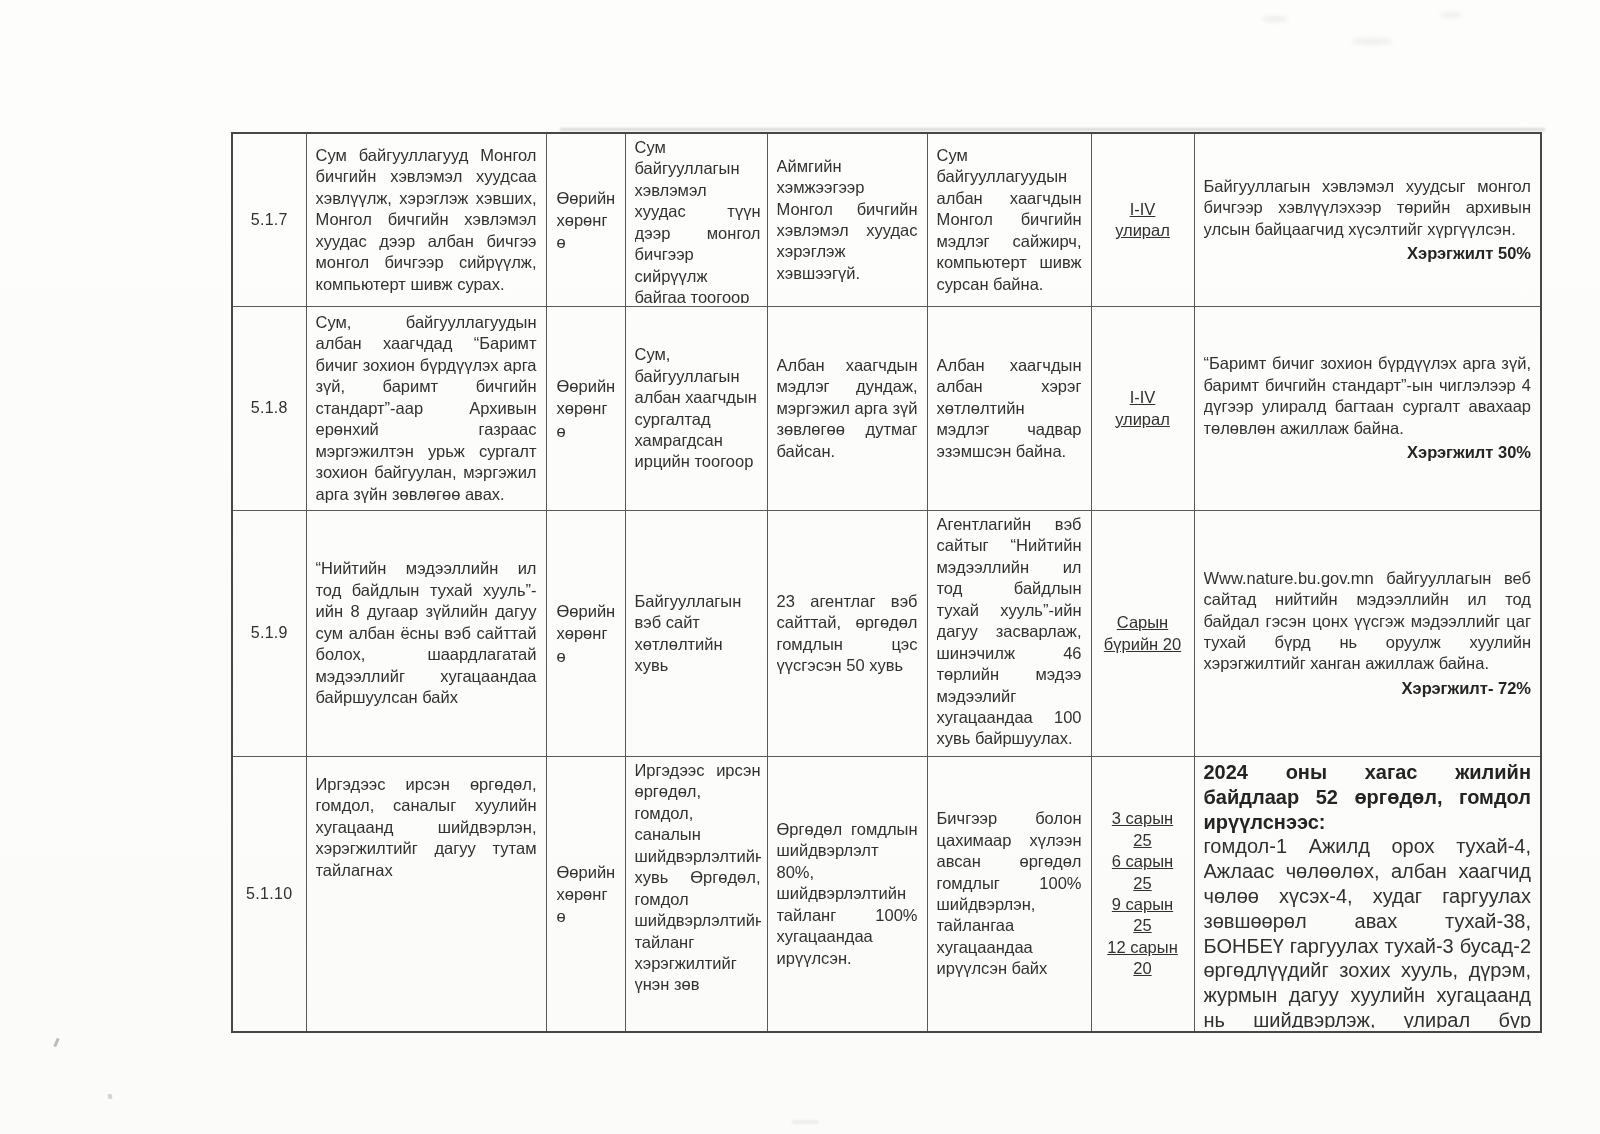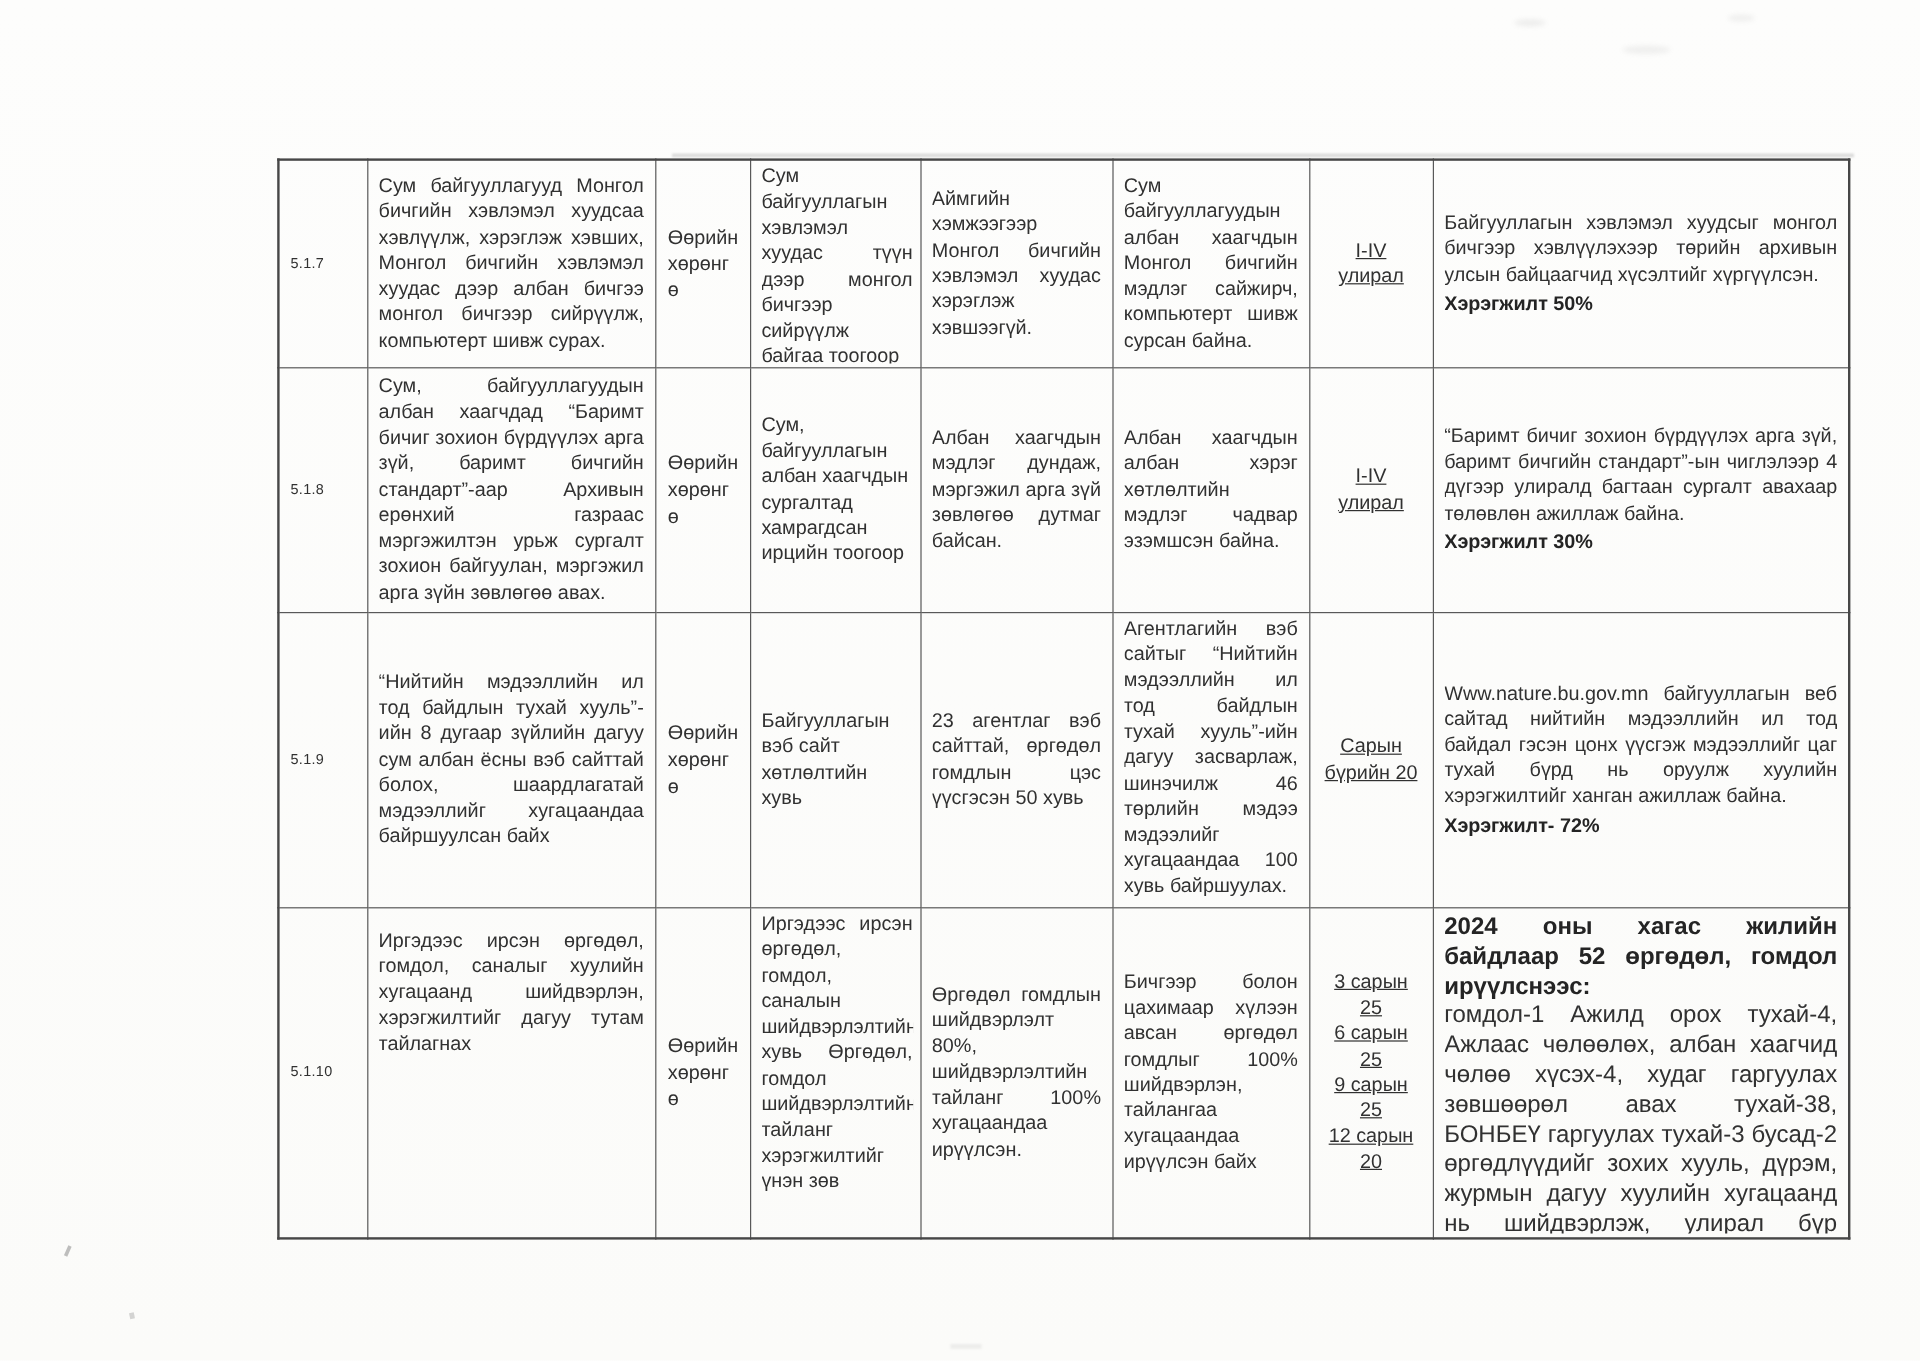--- a/index.html
+++ b/index.html
@@ -34,24 +34,24 @@
     padding:3px 9px; font-size:16.5px; line-height:1.3; color:#313131;
   }
   .cw { display:flex; flex-direction:column; justify-content:center; overflow:hidden; }
   tr.r1 .cw { height:166px; }
   tr.r2 .cw { height:197px; }
   tr.r3 .cw { height:239px; }
   tr.r4 .cw { height:268px; }
   td.top .cw { justify-content:flex-start; }
 
   .just   { text-align:justify; }
-  .idc    { text-align:left; font-size:12px; letter-spacing:.3px; }
+  .idc    { text-align:center; font-size:16px; letter-spacing:.3px; }
   .fund   { overflow-wrap:anywhere; line-height:1.35; padding-left:1px; }
   .tf     { text-align:center; white-space:pre-line;text-decoration:underline; }
-  .status { font-weight:bold; color:#242424; margin-top:3px; }
+  .status { font-weight:bold; text-align:right; color:#242424; margin-top:3px; }
   .lead   { font-weight:bold; text-align:justify; color:#242424; }
   .resl   { font-size:20px; line-height:1.24; }
   .email-line { display:flex; justify-content:space-between; }
   .email  { text-decoration:underline;text-align:right; }
   td.c4   { padding-right:6px; }
 </style>
 </head>
 <body>
 
 <div class="page">

